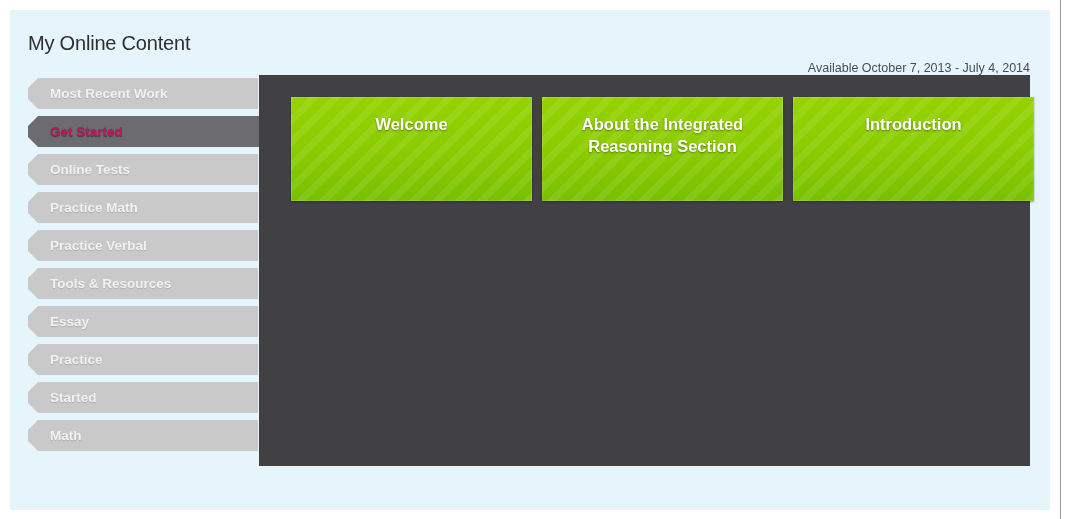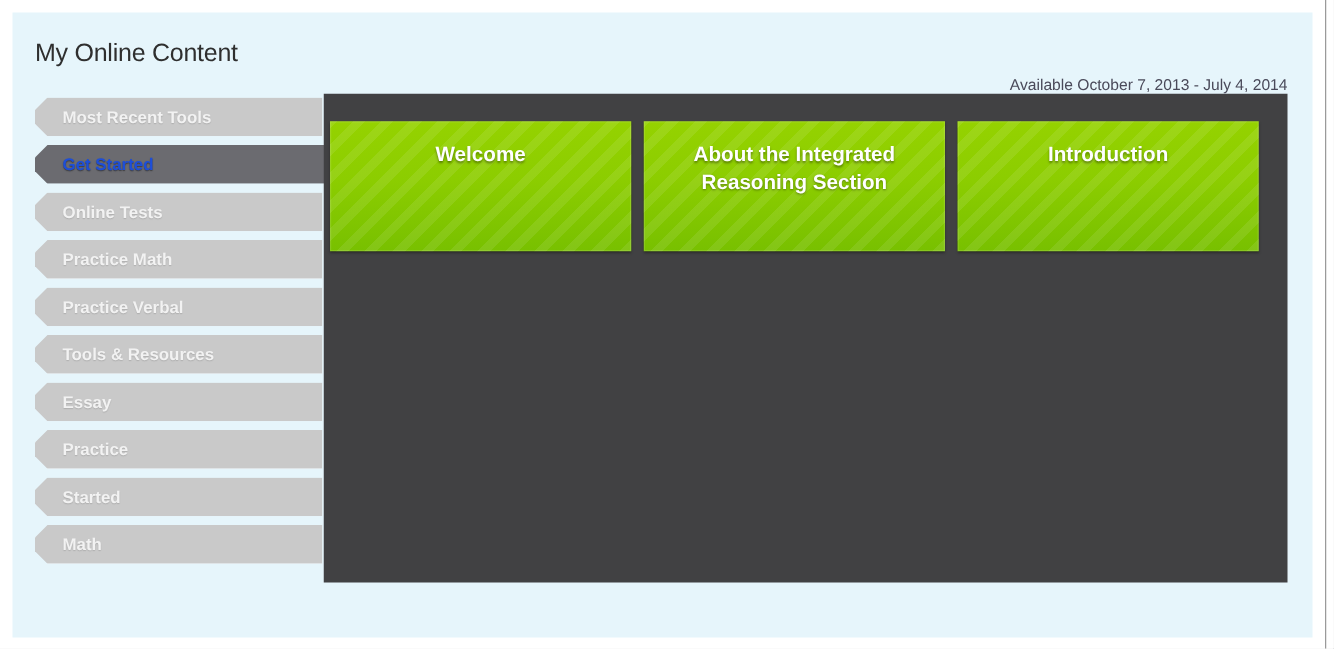--- a/index.html
+++ b/index.html
@@ -100,38 +100,38 @@
   }
   
   .nav-item.active .nav-shape {
     width: 259px;
     background: #6b6b70;
     clip-path: polygon(
       10px 0, 243px 0, 259px 15.5px, 243px 31px, 10px 31px, 0 21px, 0 10px);
     box-shadow: none;
   }
   .nav-item.active .nav-label {
-    color: #1d4ed8;
+    color: #be185d;
     text-shadow: 0 1px 1px rgba(0,0,0,0.45);
   }
 
   
   #content-panel {
     position: absolute;
     left: 249px;
     top: 65px;
     width: 771px;
     height: 391px;
     background: #414143;
   }
 
   
   #card-strip {
     position: absolute;
-    left: 5px;
+    left: 32px;
     top: 22px;
     display: flex;
     gap: 10px;
     align-items: center;
   }
   .card {
     position: relative;
     width: 241px;
     height: 104px;
     background:
@@ -168,21 +168,21 @@
 
   <div id="page-panel">
 
     <div id="page-title">My Online Content</div>
 
     <div id="availability">Available October 7, 2013 - July 4, 2014</div>
 
     <div id="sidebar">
         <div class="nav-item">
           <div class="nav-shape"></div>
-          <div class="nav-label">Most Recent Tools</div>
+          <div class="nav-label">Most Recent Work</div>
         </div>
         <div class="nav-item active">
           <div class="nav-shape"></div>
           <div class="nav-label">Get Started</div>
         </div>
         <div class="nav-item">
           <div class="nav-shape"></div>
           <div class="nav-label">Online Tests</div>
         </div>
         <div class="nav-item">

